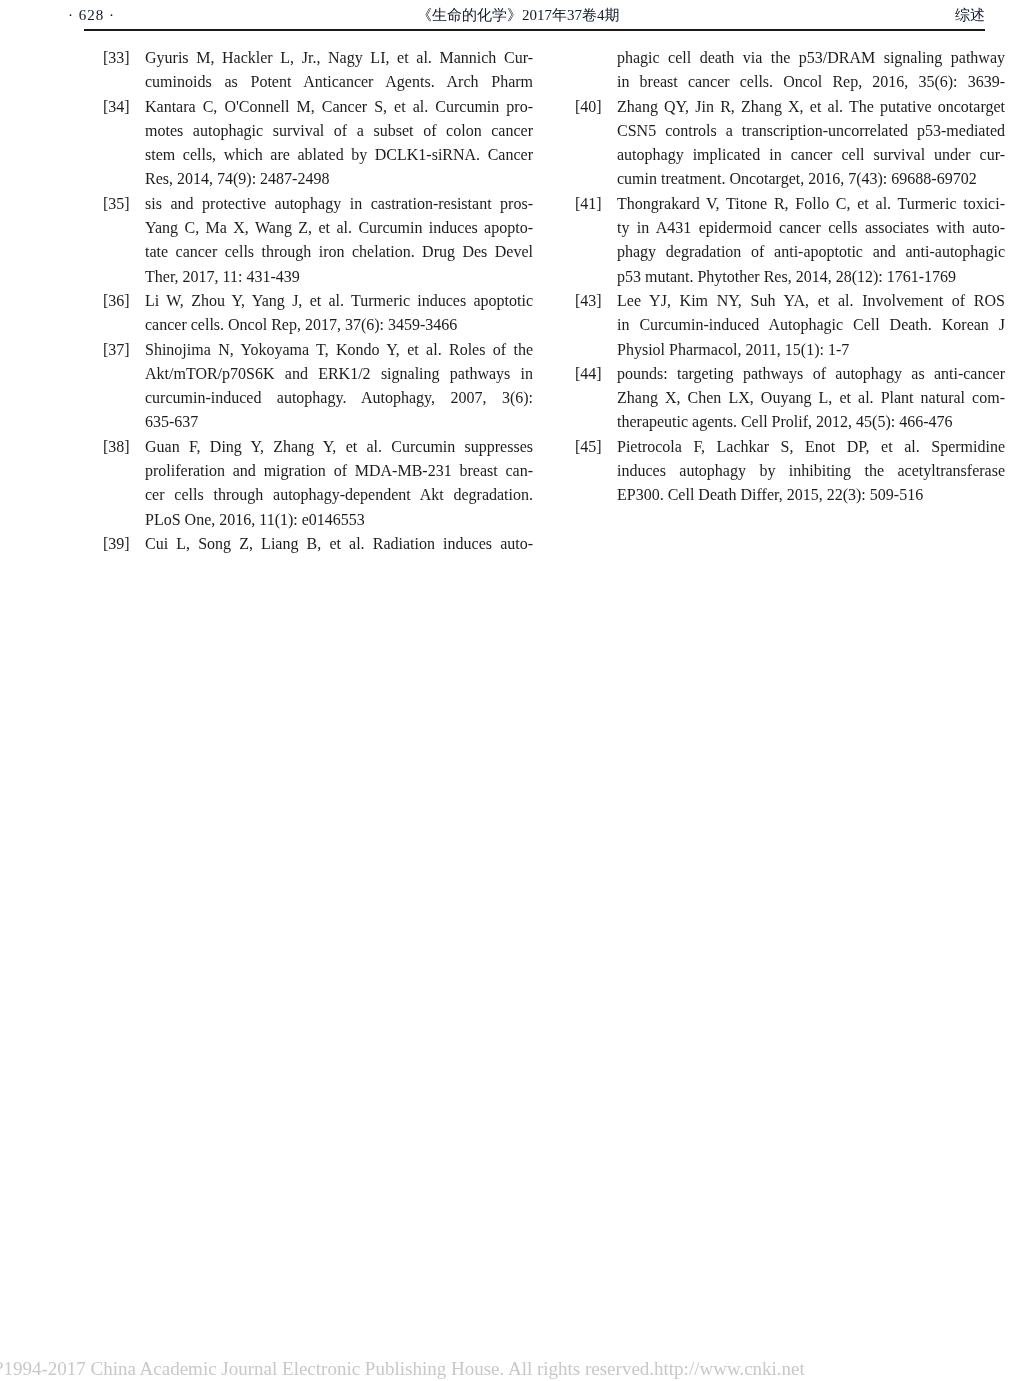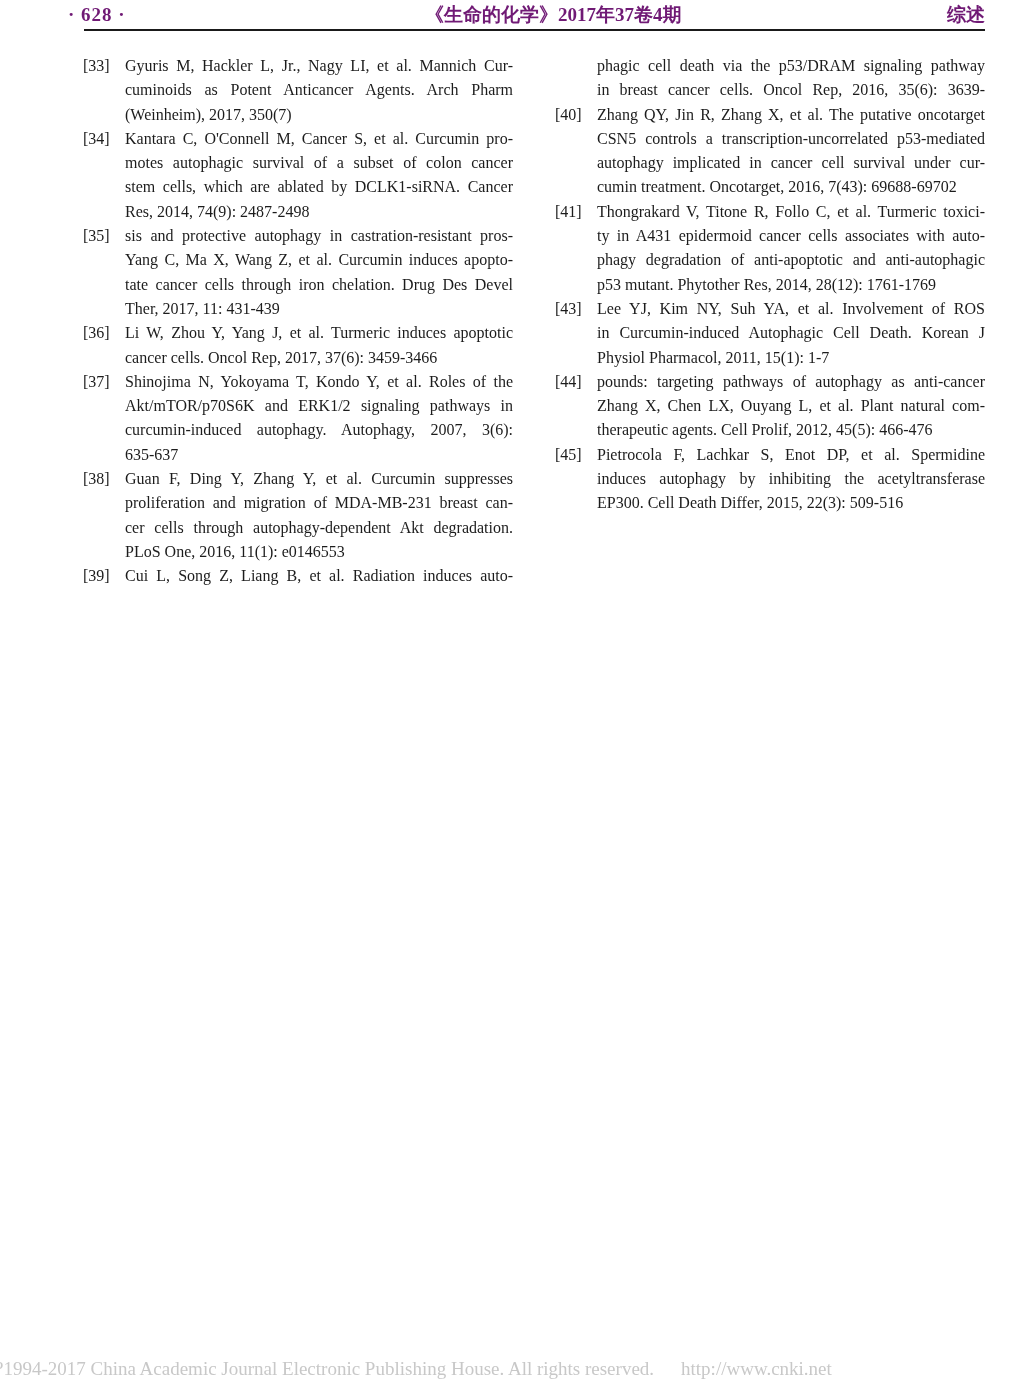--- a/index.html
+++ b/index.html
@@ -14,45 +14,45 @@
     background: #ffffff;
     overflow: hidden;
     font-family: "Liberation Serif", "DejaVu Serif", serif;
     color: #1c1c1c;
   }
 
   
   .hdr-text {
     position: absolute;
     top: 4px;
-    font-size: 19px;
+    font-size: 15px;
     line-height: 22px;
-    color: #701a75;
+    color: #0f172a;
     white-space: nowrap;
-    font-weight: bold;
   }
   #page-number { left: 68px; letter-spacing: 1px; }
-  #journal-title { left: 417px; margin-left: 8px; }
+  #journal-title { left: 417px; }
   #section-label { right: 39px; }
   #header-rule {
     position: absolute;
     top: 29px;
     left: 84px;
     width: 901px;
     height: 2px;
     background: #1a1a1a;
   }
 
   
   .ref-col {
     position: absolute;
-    top: 54px;
+    top: 46px;
     width: 430px;
     font-size: 16px;
     line-height: 24.3px;
+    margin-left: 20px;
   }
   #refs-left  { left: 83px; }
   #refs-right { left: 555px; }
 
   .ref {
     position: relative;
     padding-left: 42px;
   }
   .ref-num {
     position: absolute;
@@ -74,41 +74,40 @@
   
   #footer-watermark {
     position: absolute;
     top: 1357px;
     left: -5px;
     font-size: 19px;
     line-height: 24px;
     color: #c8c8c8;
     white-space: pre;
   }
-  #cnki-url { margin-left: 27px; }
+  #cnki-url { }
 </style>
 </head>
 <body>
 
 <div id="page">
 
   <div class="hdr-text" id="page-number">· 628 ·</div>
 
   <div class="hdr-text" id="journal-title">《生命的化学》2017年37卷4期</div>
 
   <div class="hdr-text" id="section-label">综述</div>
 
   <div id="header-rule"></div>
 
   <div class="ref-col" id="refs-left">
       <div class="ref">
         <span class="ref-num">[33]</span>
         <div class="ref-line">Gyuris M, Hackler L, Jr., Nagy LI, et al. Mannich Cur-</div>
         <div class="ref-line">cuminoids as Potent Anticancer Agents. Arch Pharm</div>
-        <div class="ref-line last">(Weinheim), 2017, 350(7)</div>
       </div>
       <div class="ref">
         <span class="ref-num">[34]</span>
         <div class="ref-line">Kantara C, O'Connell M, Cancer S, et al. Curcumin pro-</div>
         <div class="ref-line">motes autophagic survival of a subset of colon cancer</div>
         <div class="ref-line">stem cells, which are ablated by DCLK1-siRNA. Cancer</div>
         <div class="ref-line last">Res, 2014, 74(9): 2487-2498</div>
       </div>
       <div class="ref">
         <span class="ref-num">[35]</span>

